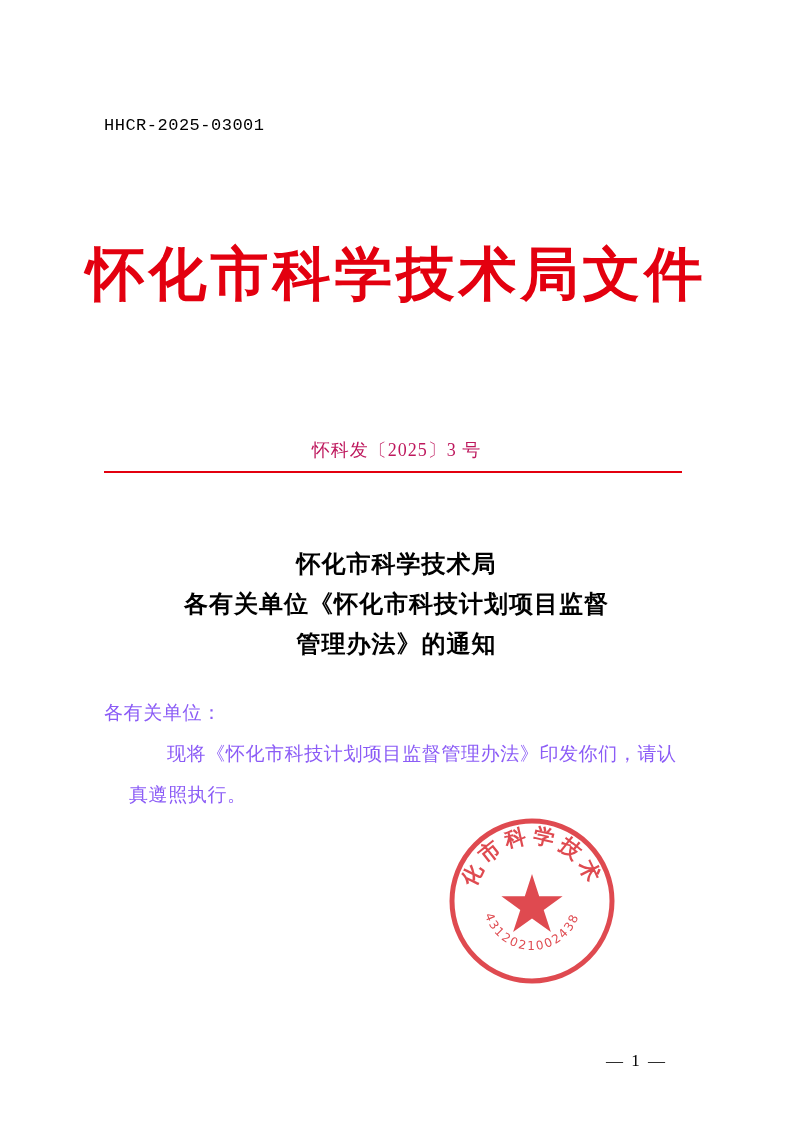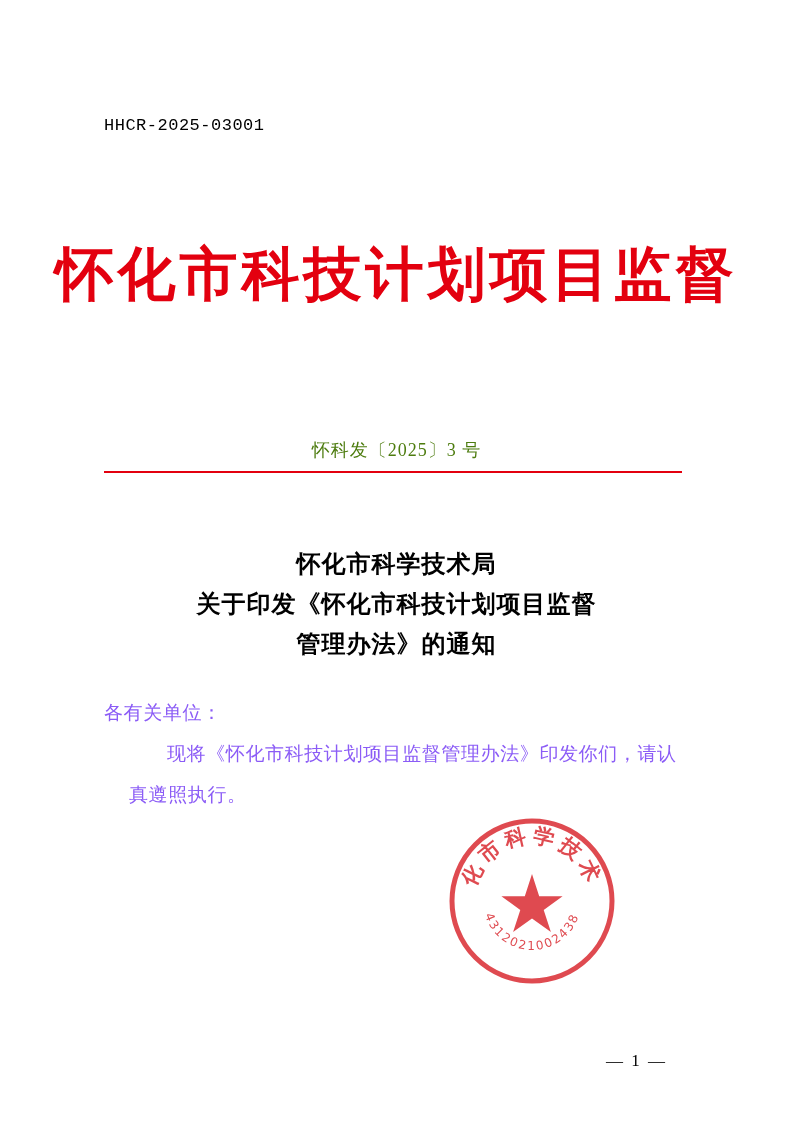--- a/index.html
+++ b/index.html
@@ -53,21 +53,21 @@
 
   
   .issue-line {
     position: absolute;
     left: 0;
     top: 422px;
     width: 793px;
     text-align: center;
     font-size: 18px;
     letter-spacing: 1px;
-    color: #4d7c0f;
+    color: #be185d;
   }
 
   
   .red-rule {
     position: absolute;
     left: 104px;
     top: 455px;
     width: 578px;
     height: 2px;
     background: #e3000f;
@@ -139,29 +139,29 @@
   }
   .page-number span { padding-left: 480px; letter-spacing: 2px; }
 </style>
 </head>
 <body>
 
 <div class="page">
 
   <div class="doc-code">HHCR-2025-03001</div>
 
-  <div class="masthead">怀化市科技计划项目监督</div>
+  <div class="masthead">怀化市科学技术局文件</div>
 
   <div class="issue-line">怀科发〔2025〕3 号</div>
 
   <div class="red-rule"></div>
 
   <div class="title-block">
     <div>怀化市科学技术局</div>
-    <div>关于印发《怀化市科技计划项目监督</div>
+    <div>各有关单位《怀化市科技计划项目监督</div>
     <div>管理办法》的通知</div>
   </div>
 
   <div class="body-text">
     <div>各有关单位：</div>
     <div class="indent">现将《怀化市科技计划项目监督管理办法》印发你们，请认真遵照执行。</div>
   </div>
 
 
   <div class="seal">

